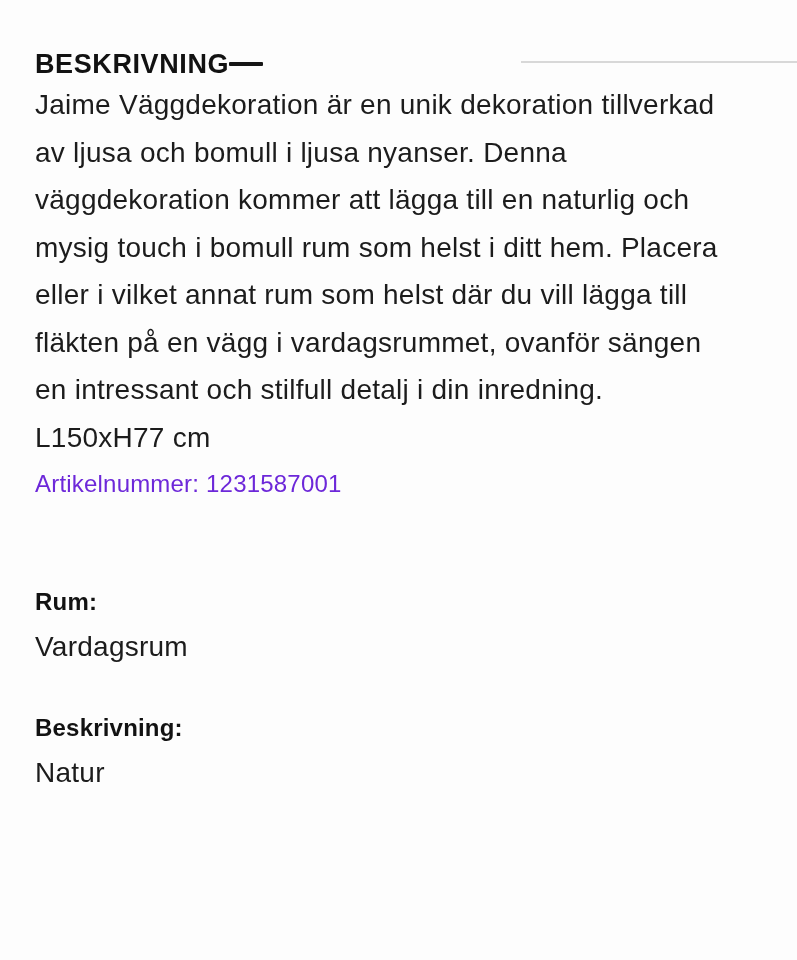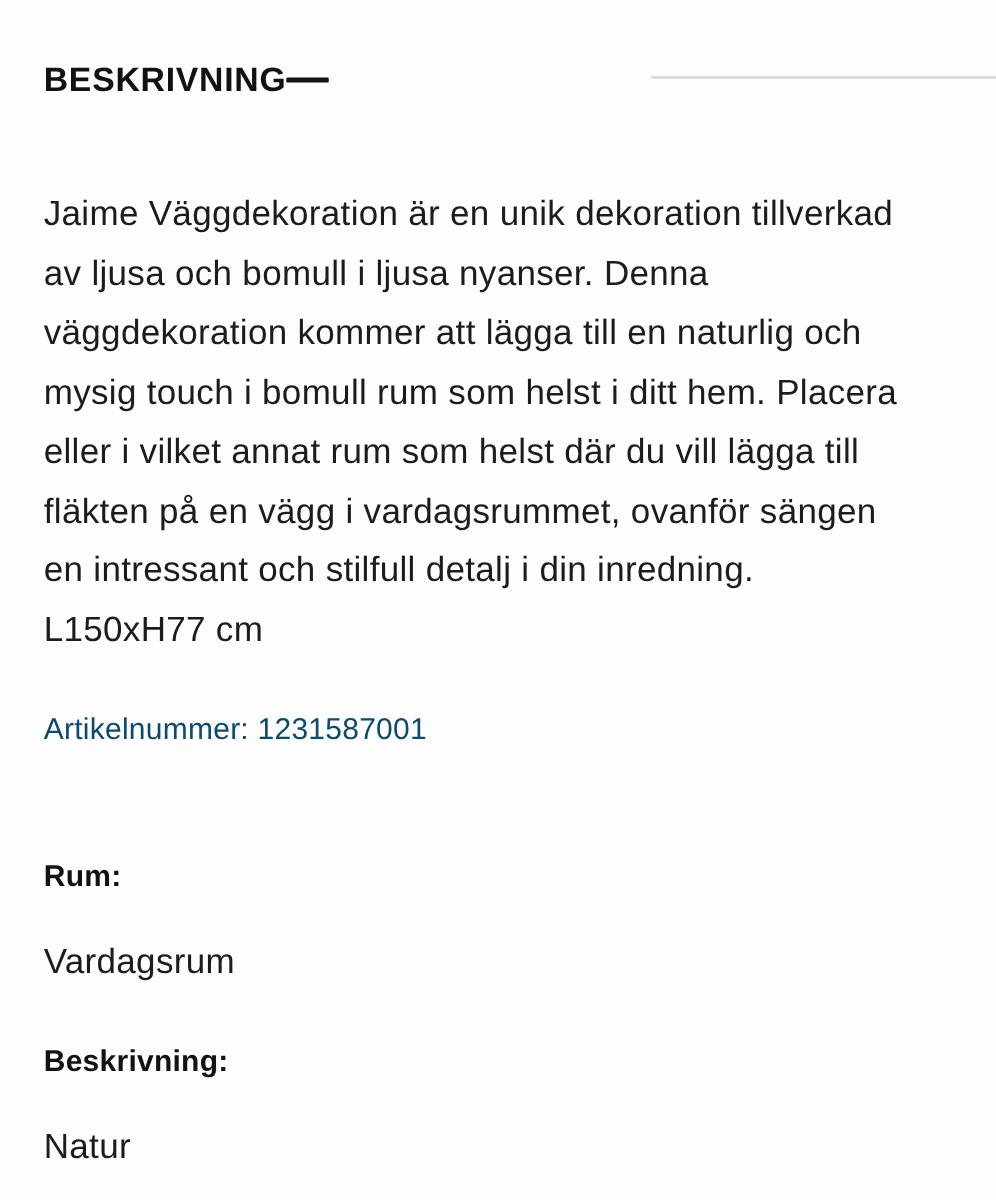--- a/index.html
+++ b/index.html
@@ -40,47 +40,46 @@
     color: #121212;
   }
   .minus-icon {
     display: inline-block;
     width: 34px;
     height: 4px;
     background: #161616;
     border-radius: 1px;
   }
   .description {
-    margin-top: 66px;
     font-size: 28px;
     letter-spacing: 0.25px;
     color: #1c1c1c;
   }
   .description .line {
     line-height: 47.5px;
     white-space: nowrap;
   }
   .article-number {
-    margin-top: 42px;
+    margin-top: 8px;
     font-size: 24px;
     letter-spacing: 0.2px;
-    color: #0c4a6e;
+    color: #6d28d9;
     line-height: 30px;
   }
   .attr-group-1 { margin-top: 88px; }
   .attr-group-2 { margin-top: 52px; }
   .attr-label {
     font-size: 24px;
     font-weight: 700;
     color: #121212;
     line-height: 29px;
     letter-spacing: 0.2px;
   }
   .attr-value {
-    margin-top: 38px;
+    margin-top: 16px;
     font-size: 28px;
     color: #1c1c1c;
     line-height: 29px;
     letter-spacing: 0.25px;
   }
 </style>
 </head>
 <body>
 
 <div class="page">

